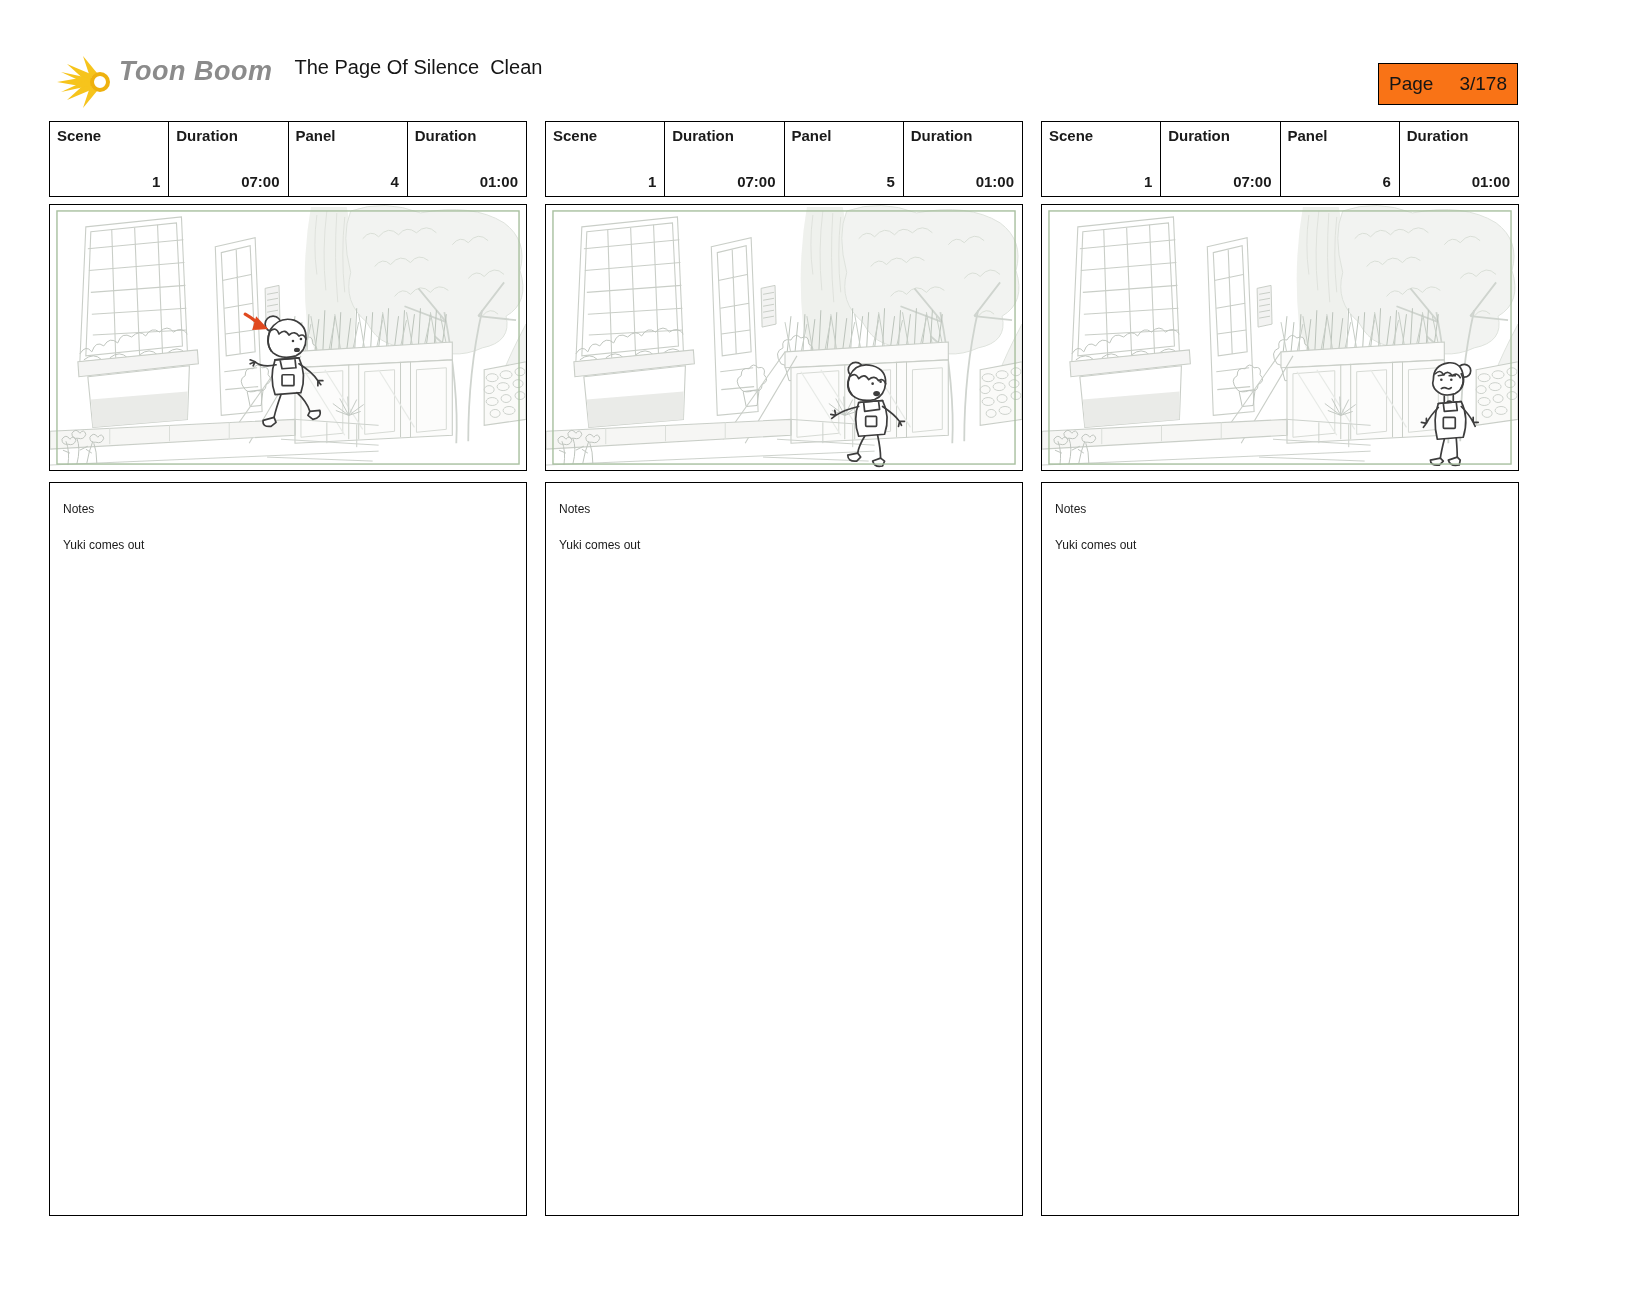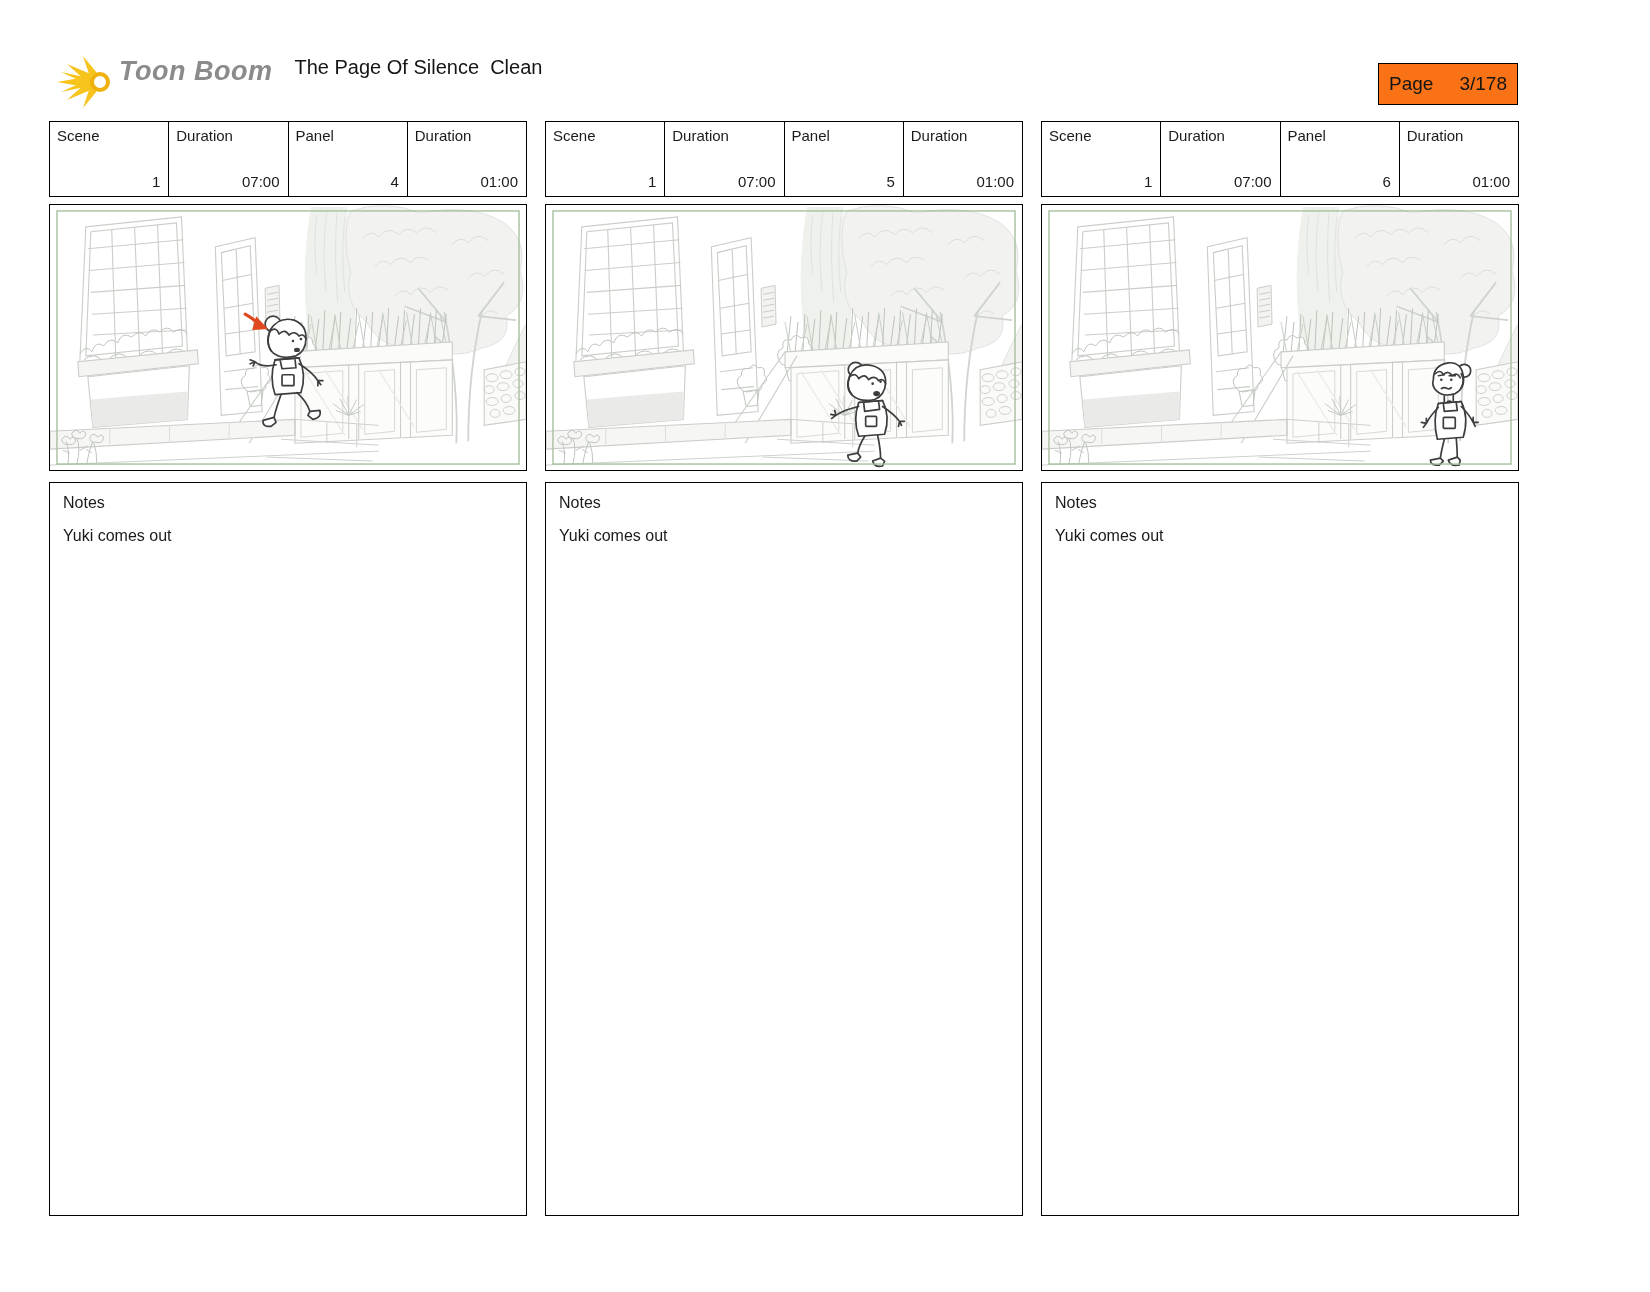--- a/index.html
+++ b/index.html
@@ -14,27 +14,27 @@
   .logo-text{font-size:27px;font-weight:bold;font-style:italic;color:#8b8b8b;letter-spacing:.5px;margin-left:2px;}
   .doc-title{font-size:20px;margin-left:22px;white-space:pre;color:#151515;}
   .page-box{
     position:absolute;left:1378px;top:63px;width:140px;height:42px;border:1.5px solid #000;
     box-sizing:border-box;display:flex;align-items:center;justify-content:space-between;
     padding:0 10px;font-size:19px;color:#151515;background:#f97316;
   }
   
   .columns{position:absolute;left:49px;top:121px;display:flex;gap:18px;}
   .column{width:478px;}
-  table.meta{width:100%;height:75px;border-collapse:collapse;table-layout:fixed;border:1.5px solid #000;}
+  table.meta{width:100%;height:75px;border-collapse:collapse;table-layout:fixed;border:1.5px solid #000;font-weight:bold;}
   table.meta td{border:1px solid #000;vertical-align:top;padding:5px 7px;font-size:15px;position:relative;height:75px;box-sizing:border-box;}
   table.meta .val{position:absolute;right:8px;bottom:6px;font-size:15px;}
   .frame{margin-top:7px;height:267px;border:1.5px solid #000;box-sizing:border-box;background:#fff;overflow:hidden;}
   .frame svg{width:100%;height:100%;display:block;}
-  .notes{margin-top:11px;height:734px;border:1.5px solid #000;box-sizing:border-box;padding:11px 13px;font-size:16px;background:#fff;}
-  .notes .note-text{margin-top:15px;}
+  .notes{margin-top:11px;height:734px;border:1.5px solid #000;box-sizing:border-box;padding:19px 13px;font-size:12px;background:#fff;}
+  .notes .note-text{margin-top:22px;}
   .defs-holder{position:absolute;width:0;height:0;overflow:hidden;}
 </style>
 </head>
 <body>
 
 <svg class="defs-holder" aria-hidden="true">
   <defs>
     <g id="sbbg" opacity="0.92">
 
       <path d="M262,2 Q252,60 258,120 Q262,140 268,150 L304,148 Q310,90 304,40 Q300,12 298,2 Z" fill="#eef0ec" stroke="none"></path>

